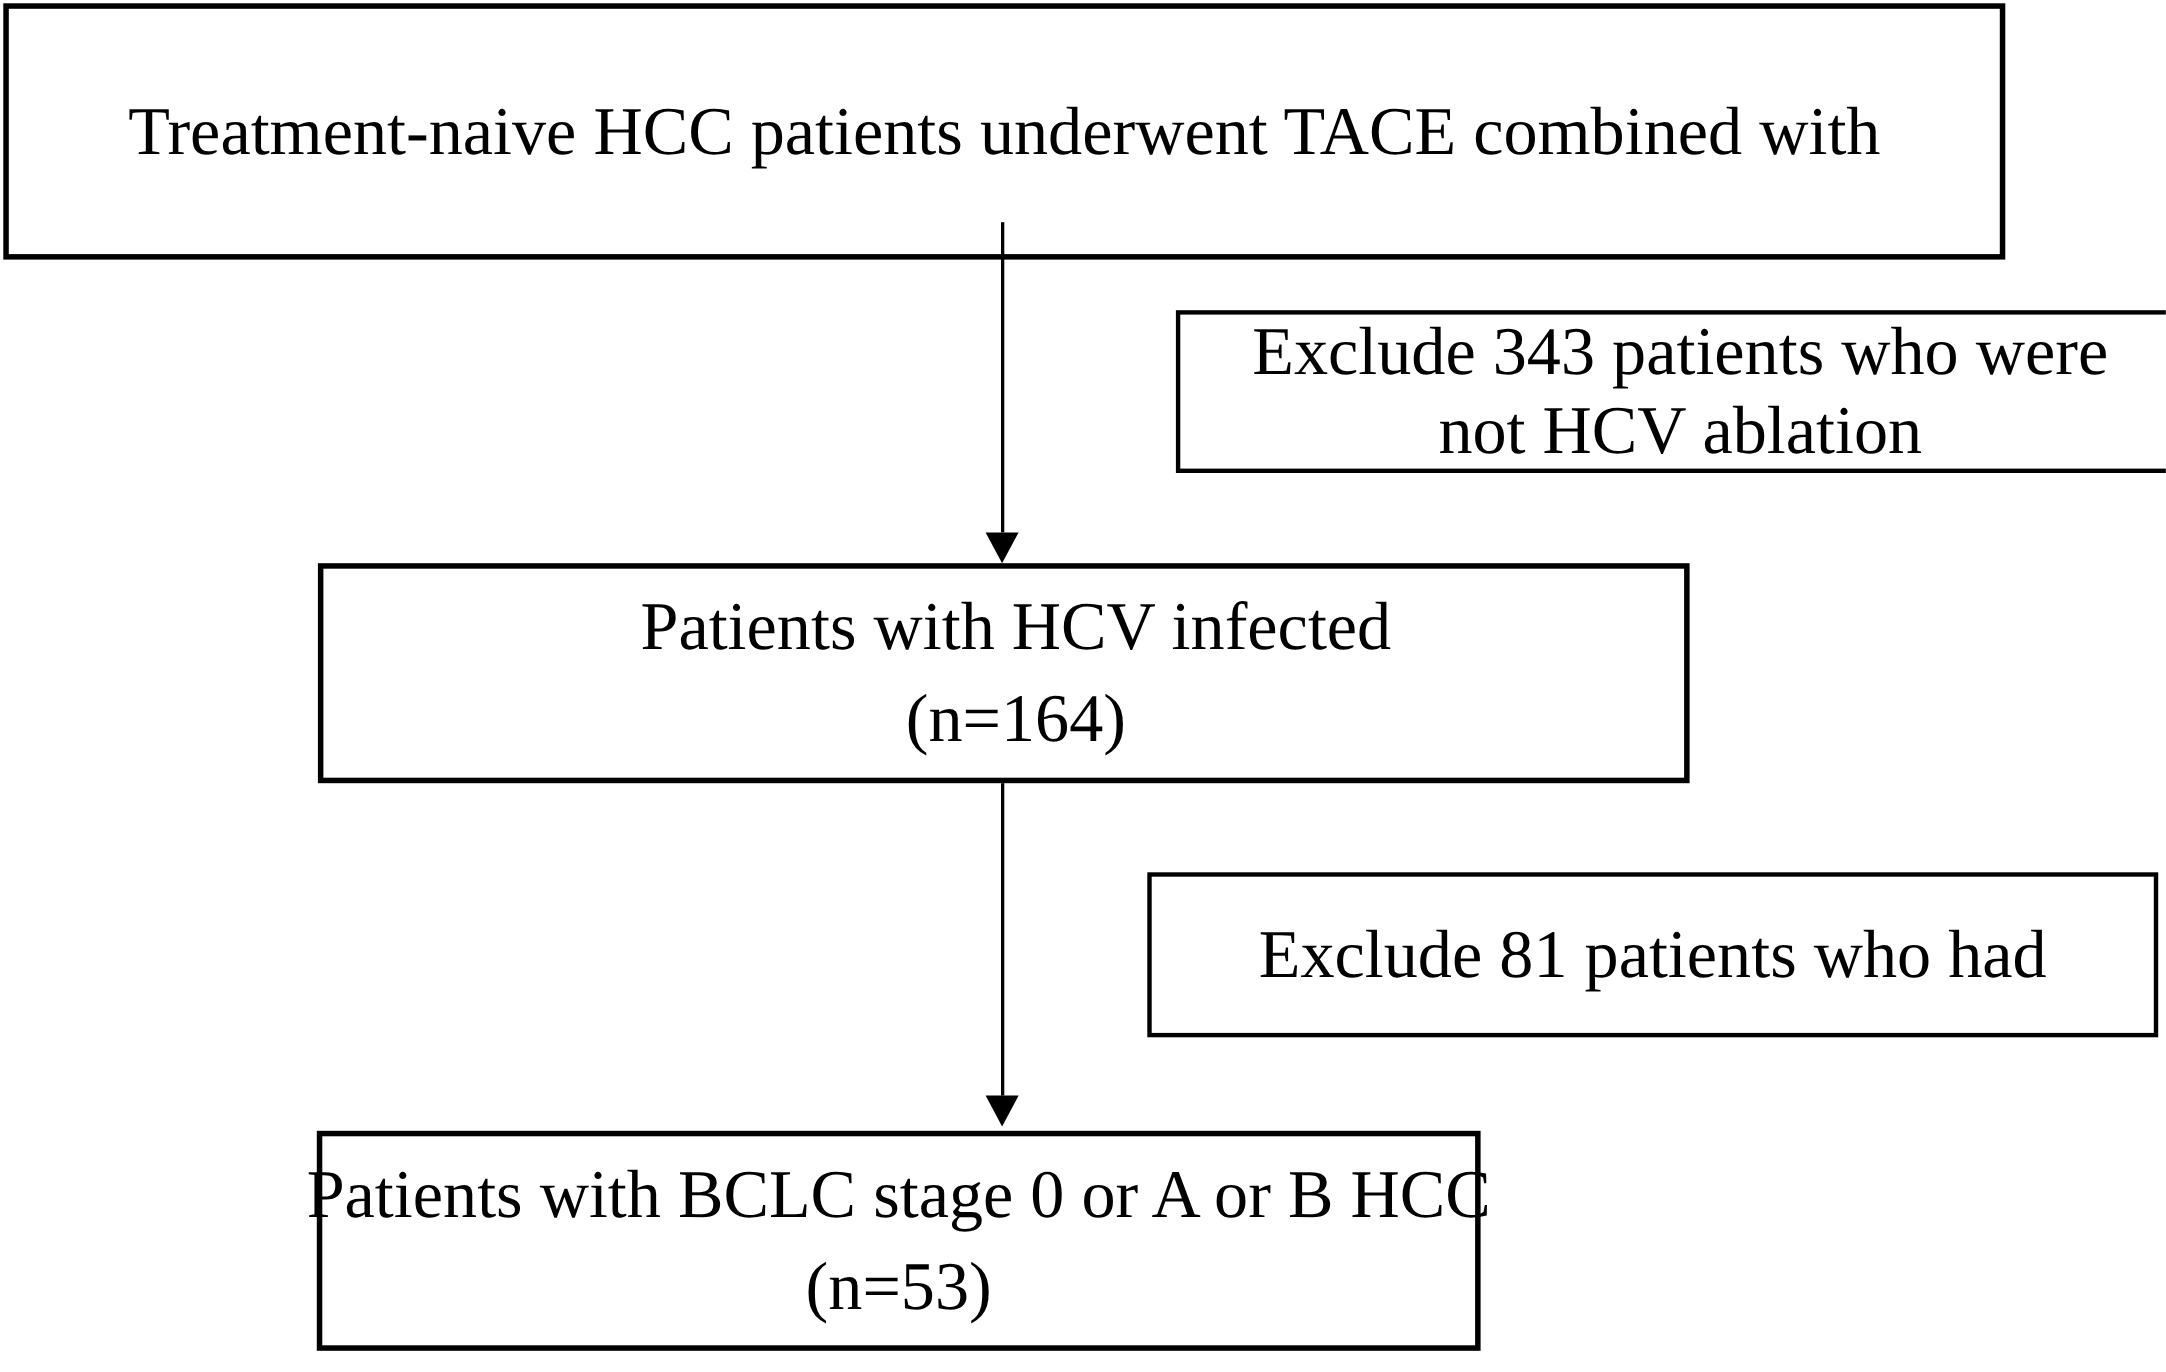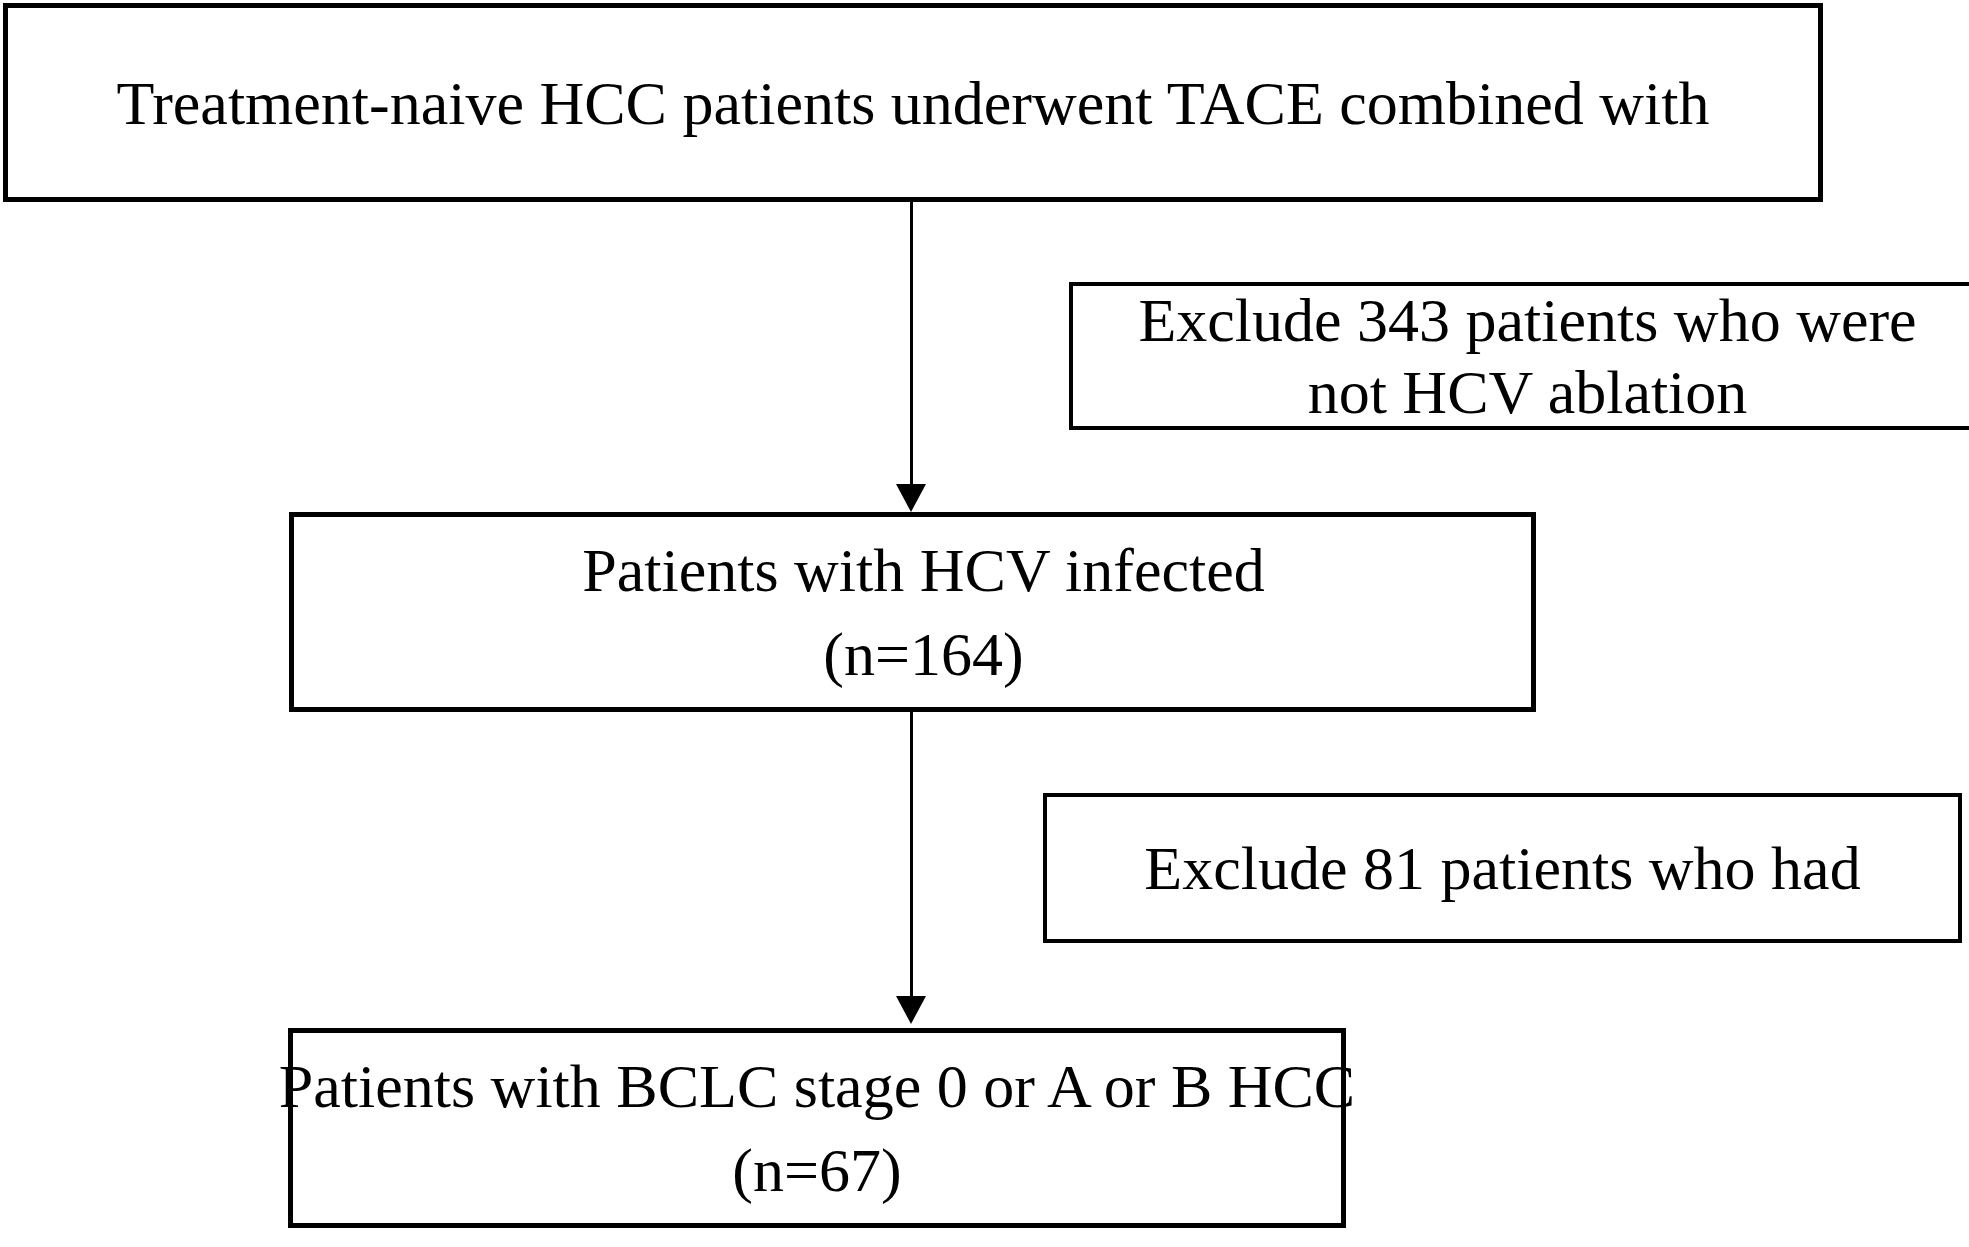--- a/index.html
+++ b/index.html
@@ -30,21 +30,21 @@
     line-height: 84px;
   }
   .flow-box.exclude {
     border-width: 4px;
     line-height: 72px;
     margin-left: 23px;
   }
   .line { display: block; white-space: nowrap; }
 
   
-  #box-top     { left: 3px;    top: 3px;    width: 1820px; height: 199px; }
+  #box-top     { left: 3px;    top: 3px;    width: 1820px; height: 233px; }
   #box-hcv     { left: 289px;  top: 512px;  width: 1247px; height: 200px; padding-left: 22px; }
   #box-bclc    { left: 288px;  top: 1028px; width: 1058px; height: 200px; }
   
   #box-excl1   { left: 1046px; top: 282px;  width: 917px;  height: 148px; }
   #box-excl2   { left: 1020px; top: 793px;  width: 919px;  height: 150px; }
 
   
   .arrow-line {
     position: absolute;
     width: 3px;
@@ -87,16 +87,16 @@
 
   <div class="arrow-line" id="arrow2-line"></div>
   <div class="arrow-head" id="arrow2-head"></div>
 
   <div class="flow-box exclude" id="box-excl2">
     <span class="line">Exclude 81 patients who had</span>
   </div>
 
   <div class="flow-box" id="box-bclc">
     <span class="line">Patients with BCLC stage 0 or A or B HCC</span>
-    <span class="line">(n=67)</span>
+    <span class="line">(n=53)</span>
   </div>
 
 </div>
 
 </body></html>

